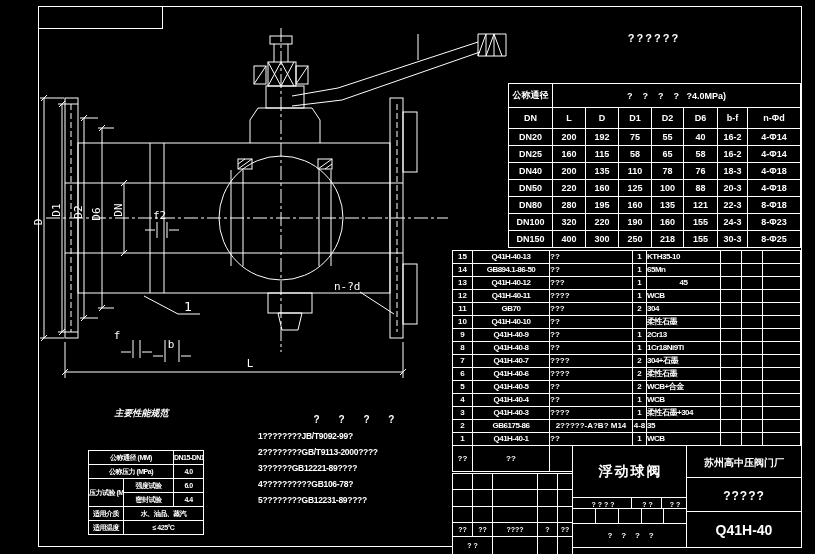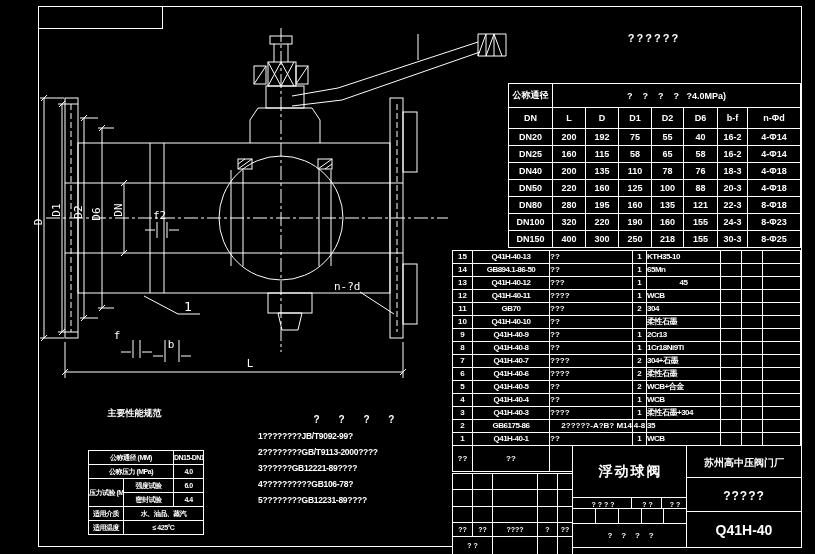--- a/index.html
+++ b/index.html
@@ -414,21 +414,21 @@
           <td style="text-align:left">????</td>
           <td>1</td>
           <td class="code" style="text-align:left">柔性石墨+304</td>
           <td></td>
           <td></td>
           <td></td>
         </tr>
     <tr>
           <td>2</td>
           <td class="code">GB6175-86</td>
-          <td style="text-align:right">2?????-A?B? M14</td>
+          <td style="text-align:center">2?????-A?B? M14</td>
           <td>4-8</td>
           <td class="code" style="text-align:left">35</td>
           <td></td>
           <td></td>
           <td></td>
         </tr>
     <tr>
           <td>1</td>
           <td class="code">Q41H-40-1</td>
           <td style="text-align:left">??</td>
@@ -533,21 +533,21 @@
       <span>苏州高中压阀门厂</span>
       </div>
     <div class="cell" style="left:234px;top:32px;width:114px;height:35px;font-size:12px;letter-spacing:1px;">
       <span>?????</span>
       </div>
     <div class="cell" style="left:234px;top:66px;width:114px;height:35px;font-size:14px;">
       <span>Q41H-40</span>
       </div>
   </div>
 
-  <div class="abs" style="left:77px;top:407px;width:115px;text-align:center;font-size:9px;font-weight:bold;">主要性能规范</div>
+  <div class="abs" style="left:84px;top:407px;width:115px;text-align:center;font-size:9px;font-weight:bold;font-style:italic;">主要性能规范</div>
   <table class="abs spectbl" style="left:88px;top:422px;width:115px;">
     <colgroup>
         <col style="width:35px">
         <col style="width:50px">
         <col style="width:30px">
       </colgroup>
     <tbody>
         <tr>
           <td colspan="2">公称通径 (MM)</td>
           <td>DN15-DN150</td>

